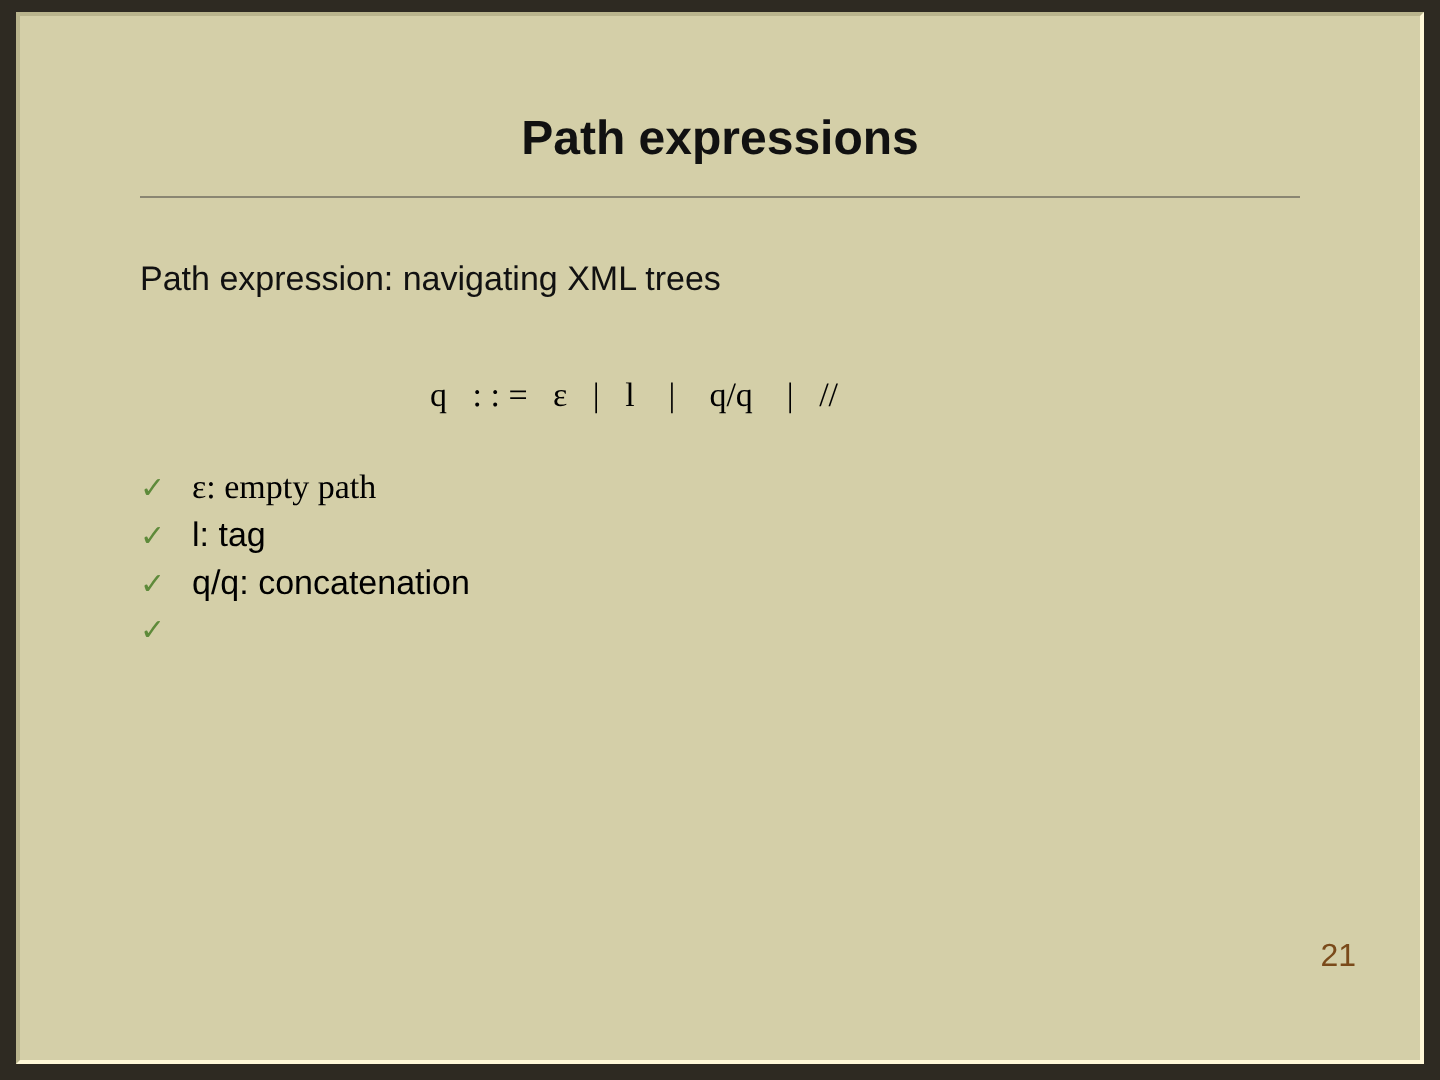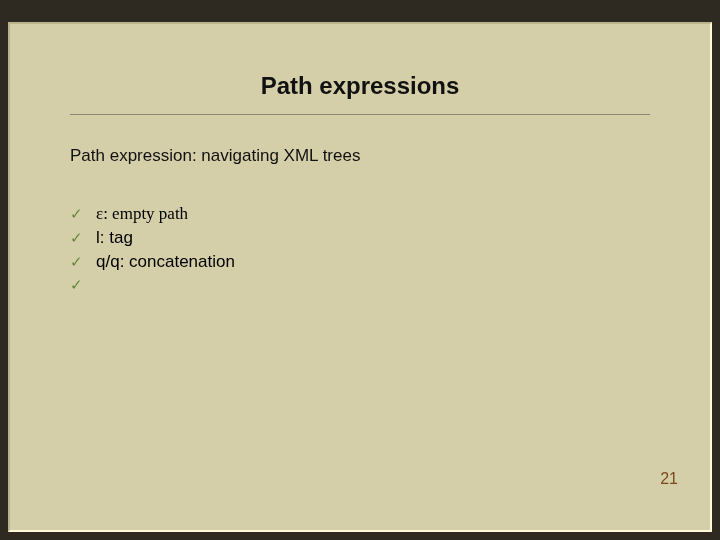--- a/index.html
+++ b/index.html
@@ -8,21 +8,21 @@
     width: 720px;
     height: 540px;
     overflow: hidden;
     font-family: Arial, Helvetica, sans-serif;
     background: #2e2a22;
   }
   .slide-frame {
     box-sizing: border-box;
     width: 720px;
     height: 540px;
-    padding: 22px 8px 8px 8px;
+    padding: 6px 8px 8px 8px;
     background: #2e2a22;
   }
   .slide {
     box-sizing: border-box;
     width: 100%;
     height: 100%;
     background: #d4cfa8;
     border-left: 2px solid #b9b48d;
     border-top: 2px solid #b9b48d;
     border-right: 2px solid #fff8d8;
@@ -92,20 +92,21 @@
 
 <div class="slide-frame">
   <div class="slide">
 
     <div class="title">Path expressions</div>
     <hr class="title-rule">
 
     <div class="body-text line1">Path expression: navigating XML trees</div>
 
 
+    <div class="grammar-line eps">q   : : =   ε   |   l    |    q/q    |   //</div>
 
     <ul class="bullets">
       <li>
         <span class="check">✓</span>
         <span class="eps">ε:  empty path</span>
       </li>
       <li>
         <span class="check">✓</span>
         <span>l:  tag</span>
       </li>

